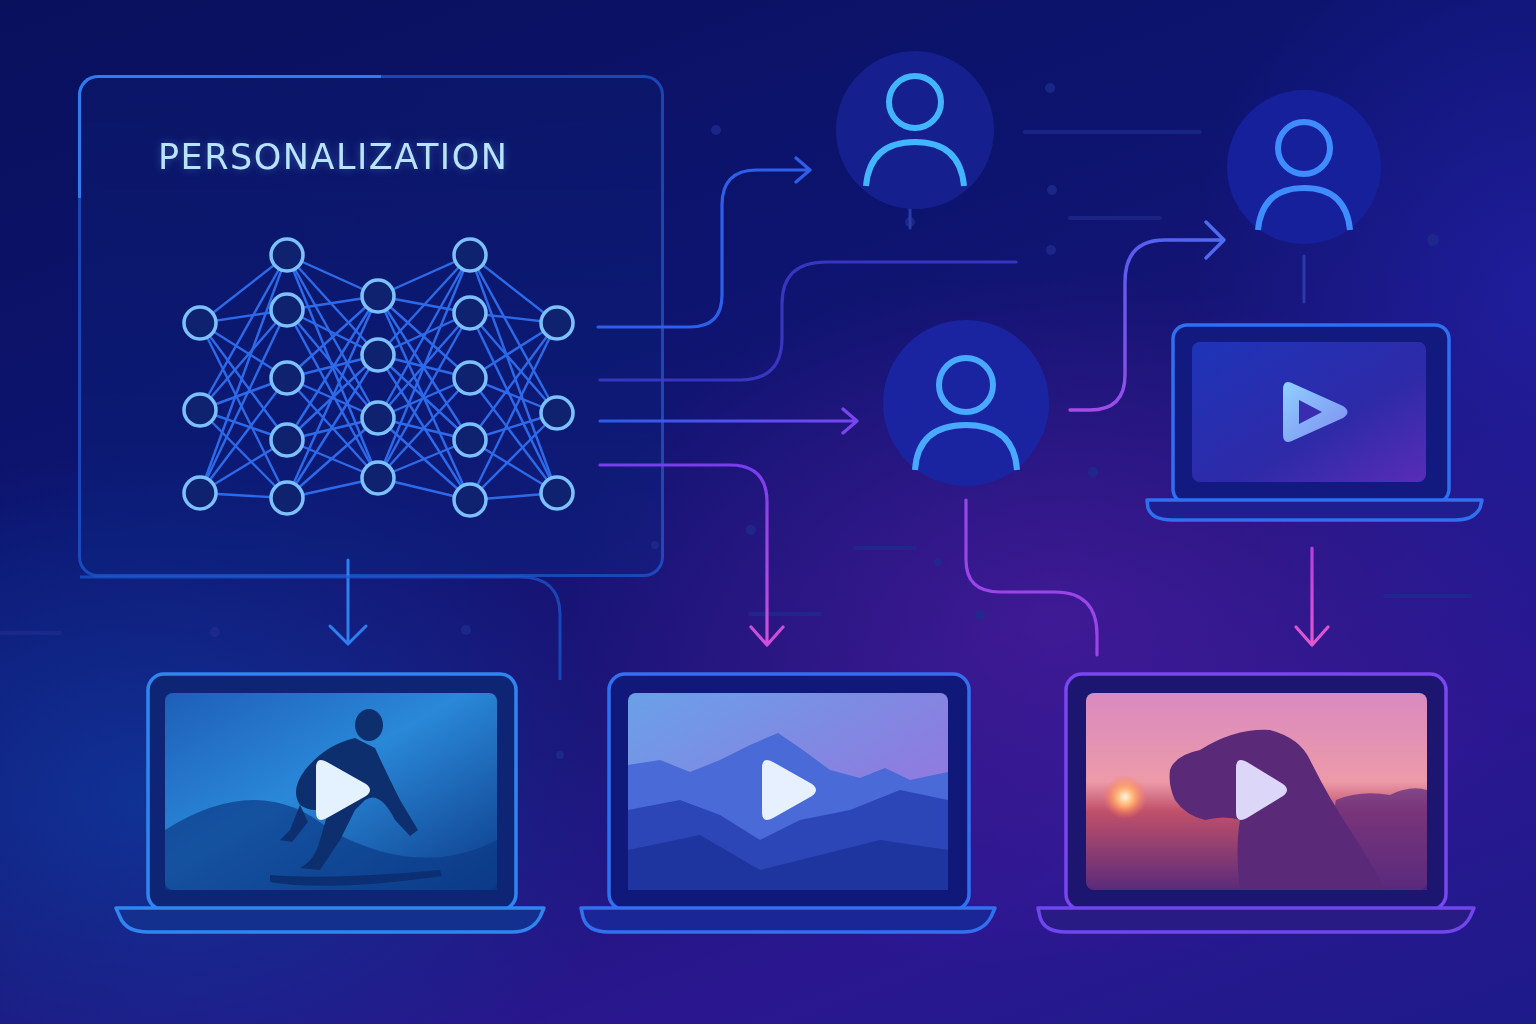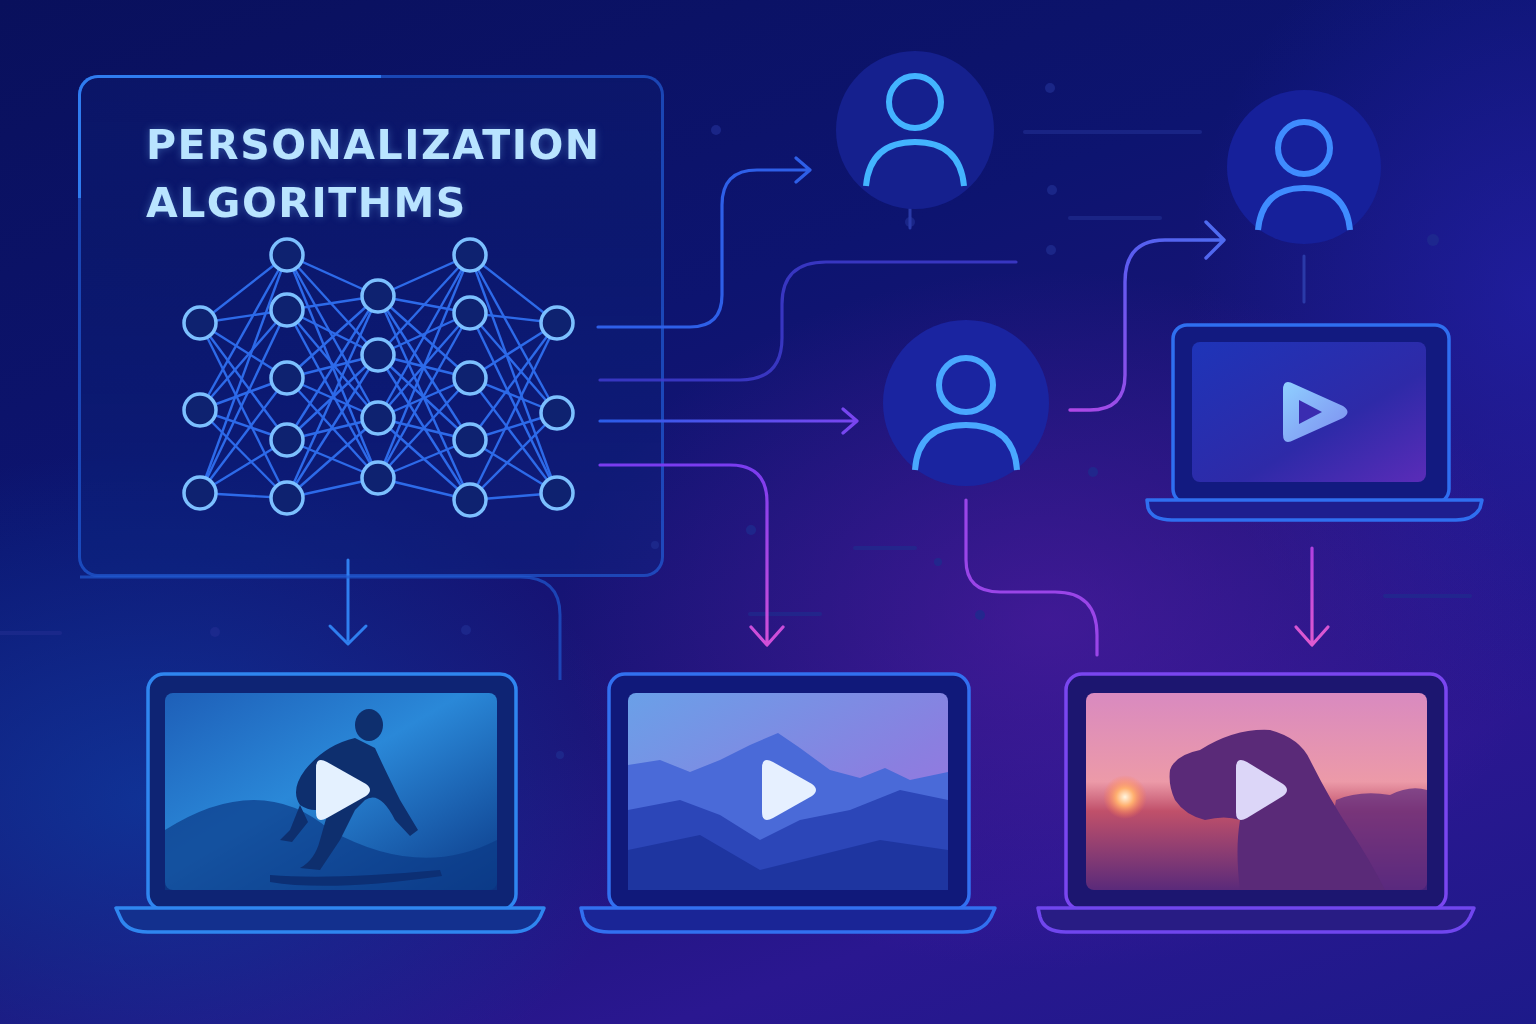--- a/index.html
+++ b/index.html
@@ -18,36 +18,35 @@
     position: absolute; left: 78px; top: 75px; width: 586px; height: 502px;
     border: 3px solid rgba(40,110,240,0.55); border-radius: 20px;
     background: linear-gradient(180deg, rgba(12,26,110,0.55), rgba(10,40,130,0.35));
     box-sizing: border-box;
   }
   .panel::before {
     content: ""; position: absolute; left: -3px; top: -3px; width: 300px; height: 120px;
     border-top: 3px solid #2f7cf0; border-left: 3px solid #2f7cf0; border-top-left-radius: 20px;
   }
   .title {
-    position: absolute; left: 142px; top: 112px; margin: 4px;
-    color: #b9e4ff; font-family: "DejaVu Sans", sans-serif; font-weight: bold;
-    font-size: 41px; line-height: 58px; letter-spacing: 1.5px;
+    position: absolute; left: 142px; top: 112px; margin: 16px;
+    color: #b9e4ff; font-family: "DejaVu Sans", sans-serif; font-weight: normal;
+    font-size: 35px; line-height: 58px; letter-spacing: 1.5px;
     text-shadow: 0 0 8px rgba(120,190,255,0.35);
   }
   .title span { display: block; }
 </style>
 </head>
 <body>
 
 <div class="canvas">
 
   <div class="panel"></div>
   <h1 class="title">
     <span>PERSONALIZATION</span>
-    <span>ALGORITHMS</span>
   </h1>
 
   <svg class="overlay" viewBox="0 0 1536 1024">
     <defs>
       <linearGradient id="gBluePurple" x1="0" y1="0" x2="1" y2="0">
         <stop offset="0" stop-color="#2a5de8"></stop>
         <stop offset="1" stop-color="#7a45f0"></stop>
       </linearGradient>
       <linearGradient id="gPurplePink" x1="0" y1="0" x2="0" y2="1">
         <stop offset="0" stop-color="#7a3cf0"></stop>

